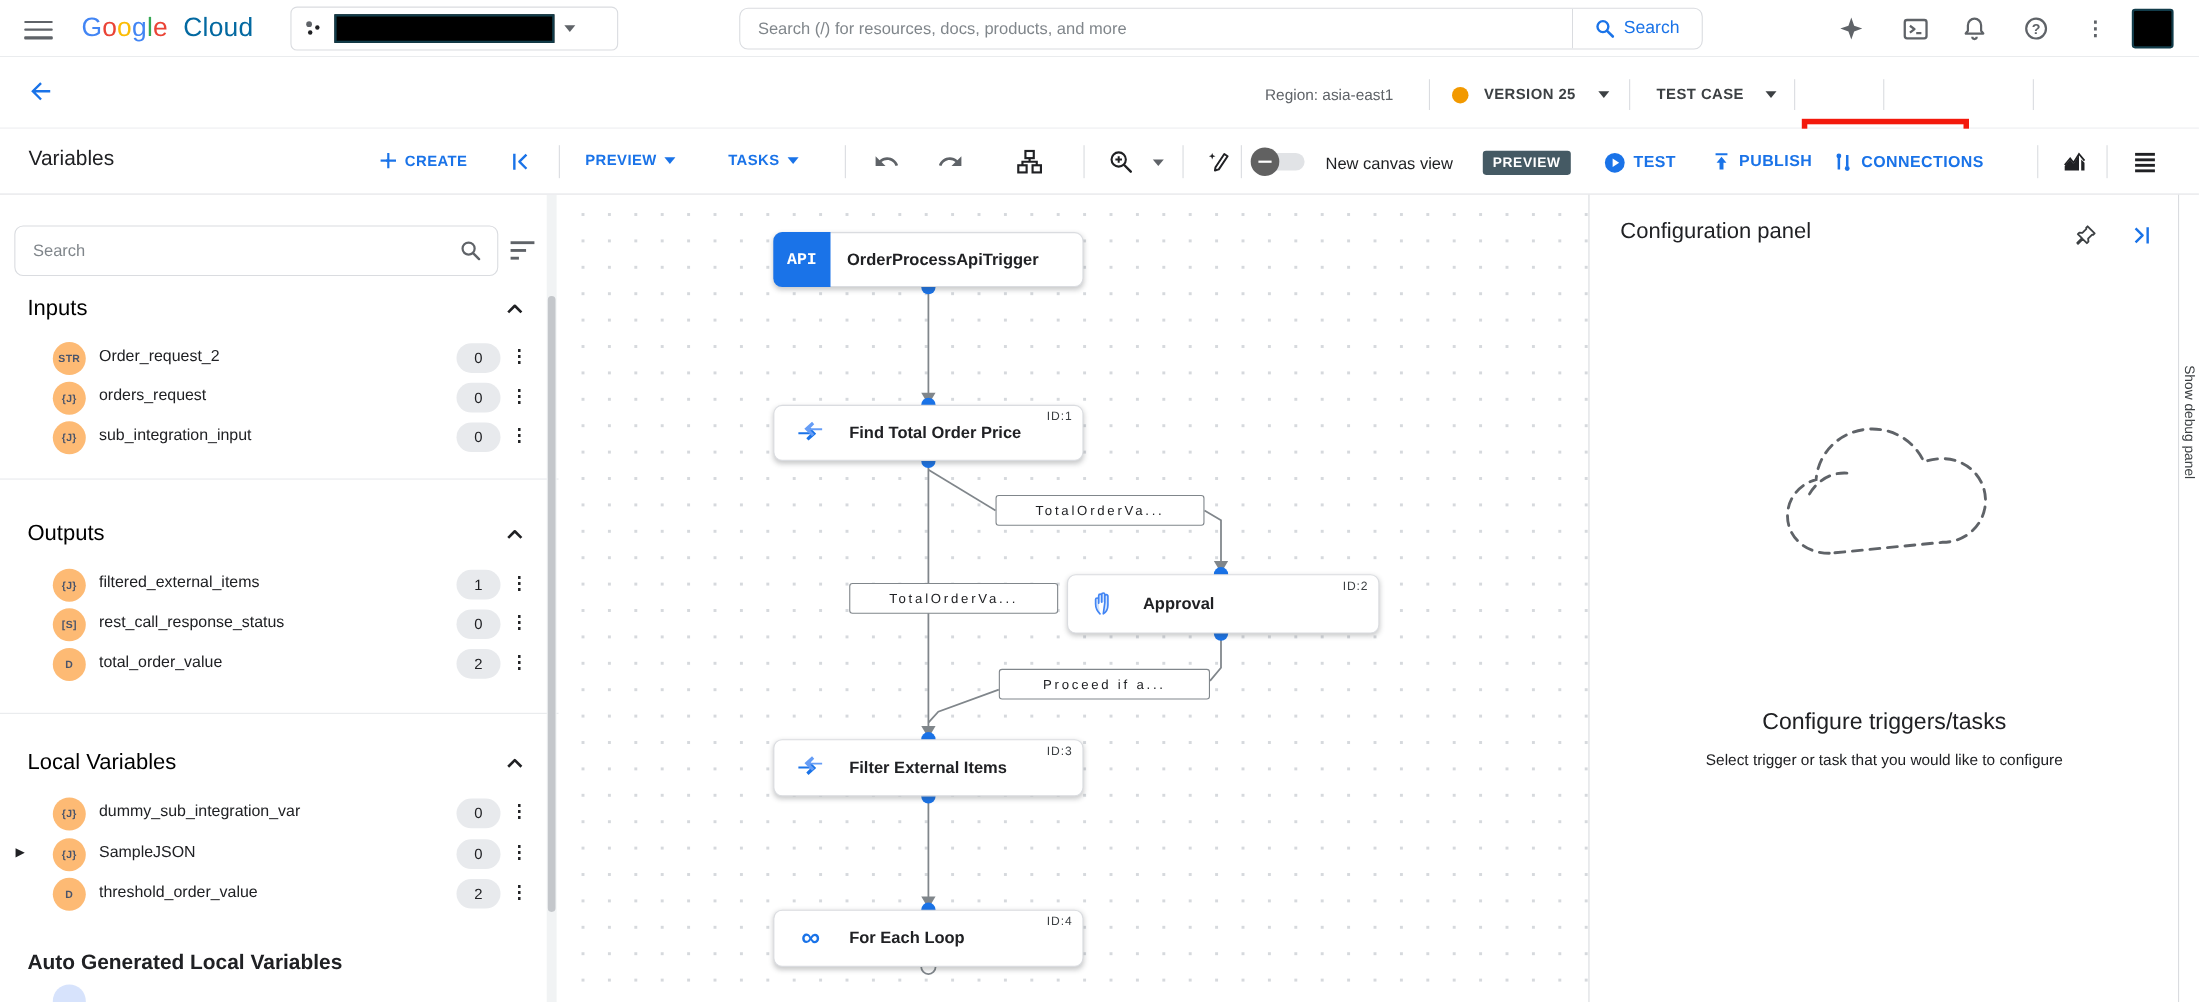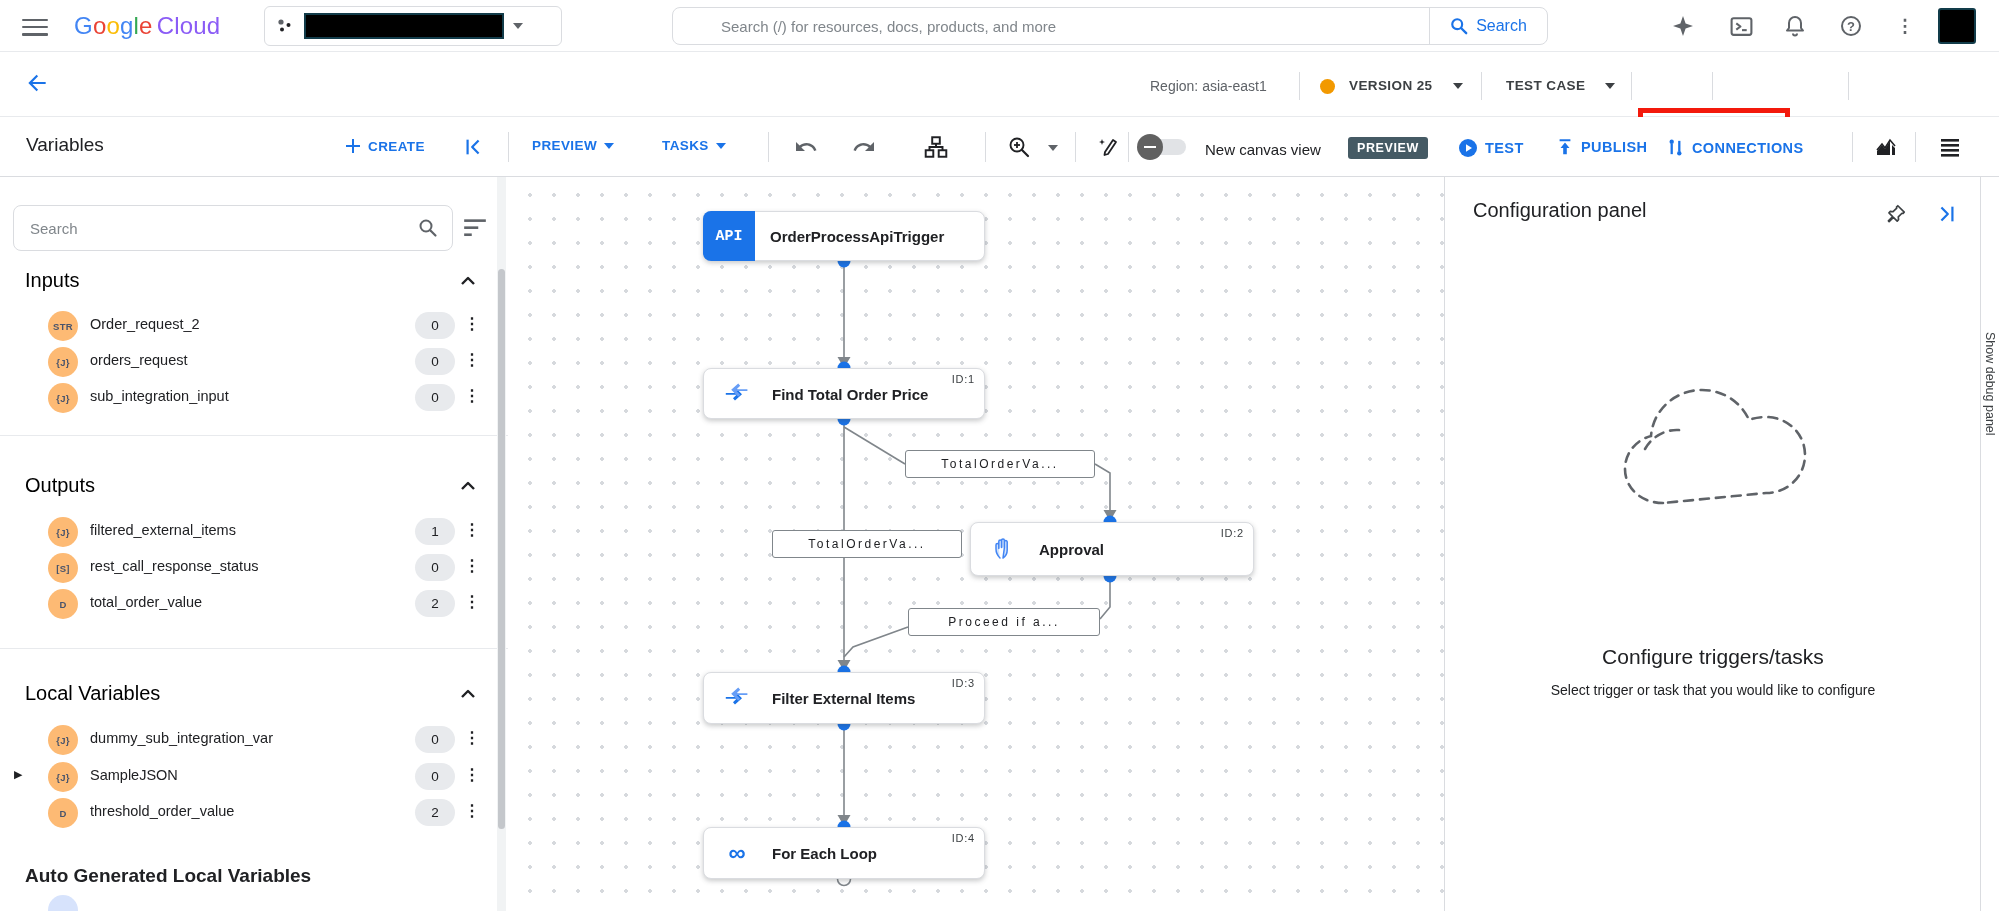--- a/index.html
+++ b/index.html
@@ -5,26 +5,26 @@
   * { margin:0; padding:0; box-sizing:border-box; }
   html,body { width:1999px; height:911px; font-family:"Liberation Sans", sans-serif; background:#fff; }
   #app { position:relative; width:1999px; height:911px; overflow:hidden; background:#fff; }
   .abs { position:absolute; }
 
   
   #topbar { position:absolute; left:0; top:0; width:1999px; height:52px; background:#fff; border-bottom:1px solid #e8eaed; }
   .hamburger { position:absolute; left:22px; top:14px; width:26px; height:24px; cursor:pointer; }
   .hamburger span { display:block; height:2.6px; background:#5f6368; margin:4.6px 0; border-radius:1px; }
   .gc-logo { position:absolute; left:74px; top:12px; font-size:24px; letter-spacing:.2px; }
-  .gc-logo .cloud { color:#8b5cf6; margin-left:4px; }
+  .gc-logo .cloud { color:#0369a1; margin-left:14px; }
   .lg0,.lg3 { color:#4285F4; } .lg1,.lg5 { color:#EA4335; } .lg2 { color:#FBBC05; } .lg4 { color:#34A853; }
   .proj-select { position:absolute; left:264px; top:6px; width:298px; height:40px; border:1px solid #dadce0; border-radius:6px; display:flex; align-items:center; padding:0 10px; gap:9px; background:#fff; }
   .proj-redacted { width:200px; height:26px; background:#000; border:2px solid #123c4a; }
   .caret { width:0; height:0; border-left:5px solid transparent; border-right:5px solid transparent; border-top:6px solid #5f6368; }
-  .search-wrap { position:absolute; left:672px; top:7px; width:876px; height:38px; border:1px solid #dadce0; border-radius:8px; display:flex; background:#fff;padding-left:32px; }
+  .search-wrap { position:absolute; left:672px; top:7px; width:876px; height:38px; border:1px solid #dadce0; border-radius:8px; display:flex; background:#fff; }
   .search-input { flex:1; border:none; outline:none; font-size:15px; color:#202124; padding:0 16px; border-radius:8px 0 0 8px; background:transparent; font-family:"Liberation Sans",sans-serif; }
   .search-input::placeholder { color:#80868b; }
   .search-btn { width:118px; border-left:1px solid #dadce0; display:flex; align-items:center; justify-content:center; gap:8px; color:#1a73e8; font-size:16px; cursor:pointer; border-radius:0 8px 8px 0; }
   .tb-ic { position:absolute; top:13px; width:26px; height:26px; display:flex; align-items:center; justify-content:center; color:#5f6368; cursor:pointer; }
   .help-circ { width:20px; height:20px; border:2px solid #5f6368; border-radius:50%; font-size:13px; font-weight:bold; color:#5f6368; display:flex; align-items:center; justify-content:center; }
   .vdots { font-size:18px; color:#5f6368; font-weight:bold; letter-spacing:0; }
   .avatar { position:absolute; left:1938px; top:8px; width:38px; height:36px; background:#000; border:2px solid #123c4a; border-radius:3px; cursor:pointer; }
 
   
   #header { position:absolute; left:0; top:52px; width:1999px; height:65px; background:#fff; border-bottom:1px solid #e8eaed; }

